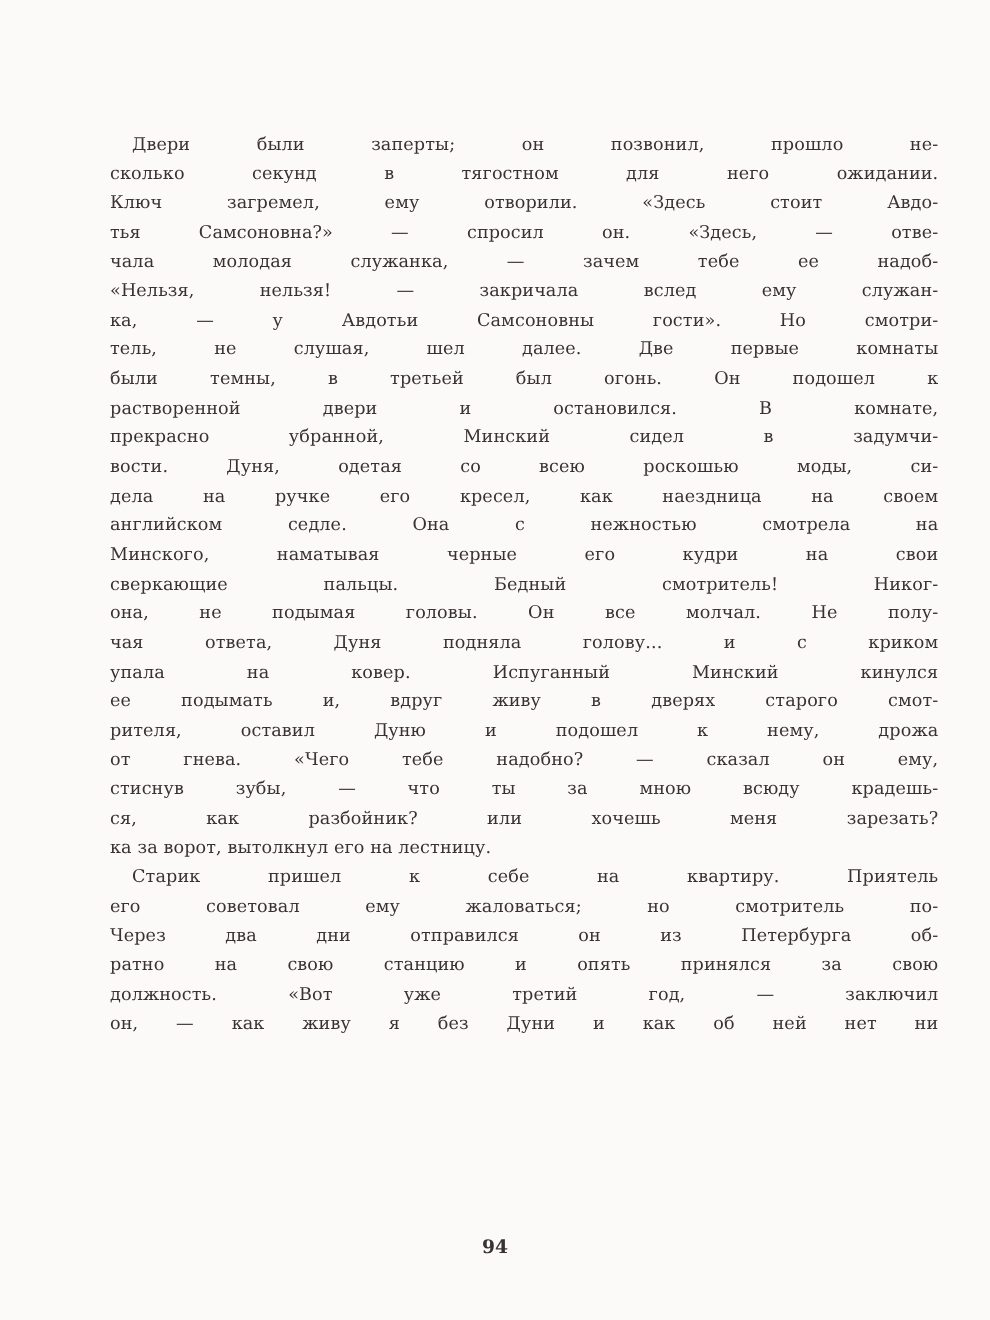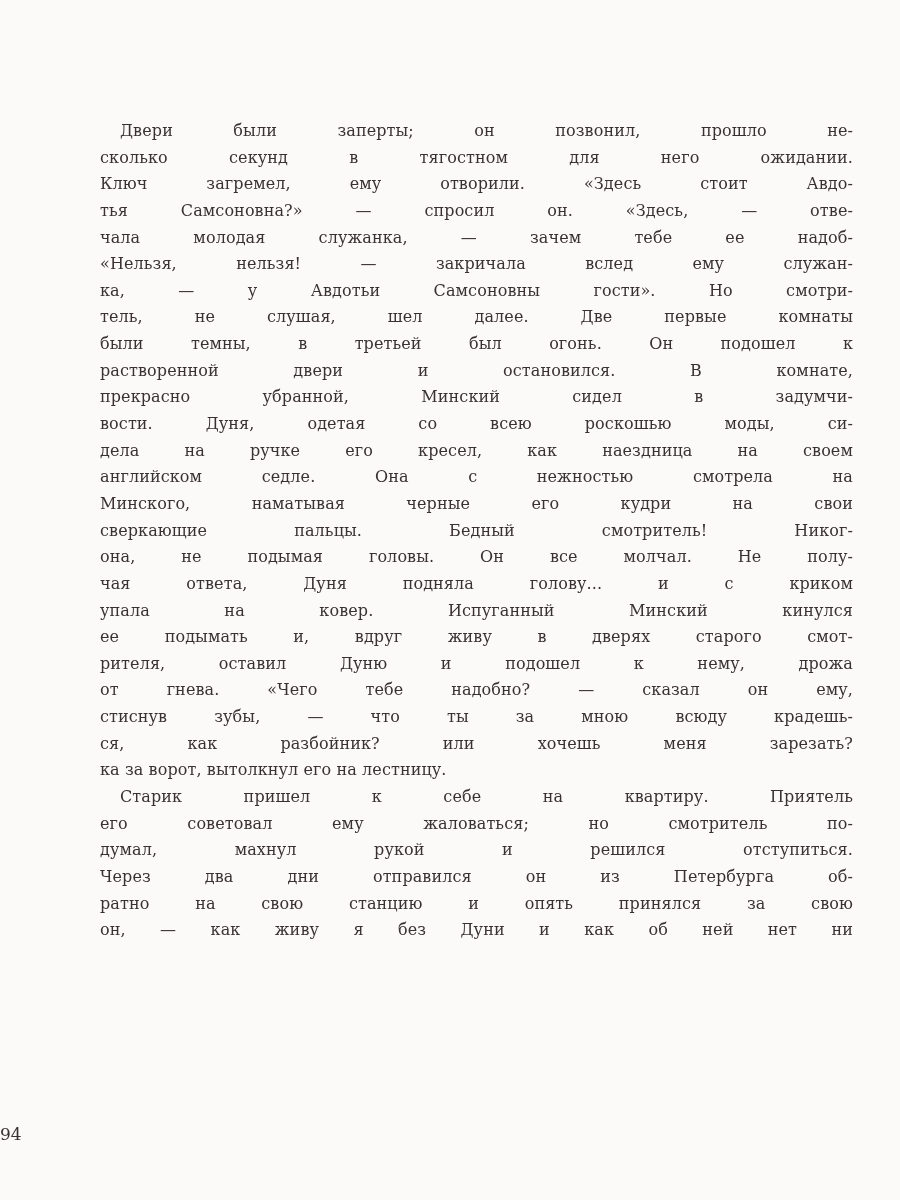--- a/index.html
+++ b/index.html
@@ -25,23 +25,23 @@
     text-align: justify;
     text-align-last: justify;
     letter-spacing: 0.1px;
   }
   .line.indent { padding-left: 20px; }
   .line.last { text-align-last: left; }
   .page-number {
     position: absolute;
     left: 0; width: 900px;
     top: 1124px;
-    text-align: left;
+    text-align: center;
     font-size: 17px;
-    font-weight: normal;
+    font-weight: bold;
     color: #3a3232;
   }
 </style>
 </head>
 <body>
 
 <div class="page">
   <div>
     <span class="line indent">Двери были заперты; он позвонил, прошло не-</span>
     <span class="line">сколько секунд в тягостном для него ожидании.</span>
@@ -65,20 +65,20 @@
     <span class="line">ее подымать и, вдруг живу в дверях старого смот-</span>
     <span class="line">рителя, оставил Дуню и подошел к нему, дрожа</span>
     <span class="line">от гнева. «Чего тебе надобно? — сказал он ему,</span>
     <span class="line">стиснув зубы, — что ты за мною всюду крадешь-</span>
     <span class="line">ся, как разбойник? или хочешь меня зарезать?</span>
     <span class="line last">ка за ворот, вытолкнул его на лестницу.</span>
   </div>
   <div>
     <span class="line indent">Старик пришел к себе на квартиру. Приятель</span>
     <span class="line">его советовал ему жаловаться; но смотритель по-</span>
-    <span class="line">думал, махнул рукой и решился отступиться.</span>
     <span class="line">Через два дни отправился он из Петербурга об-</span>
     <span class="line">ратно на свою станцию и опять принялся за свою</span>
+    <span class="line">должность. «Вот уже третий год, — заключил</span>
     <span class="line">он, — как живу я без Дуни и как об ней нет ни</span>
   </div>
 </div>
 
 <div class="page-number">94</div>
 
 </body></html>

